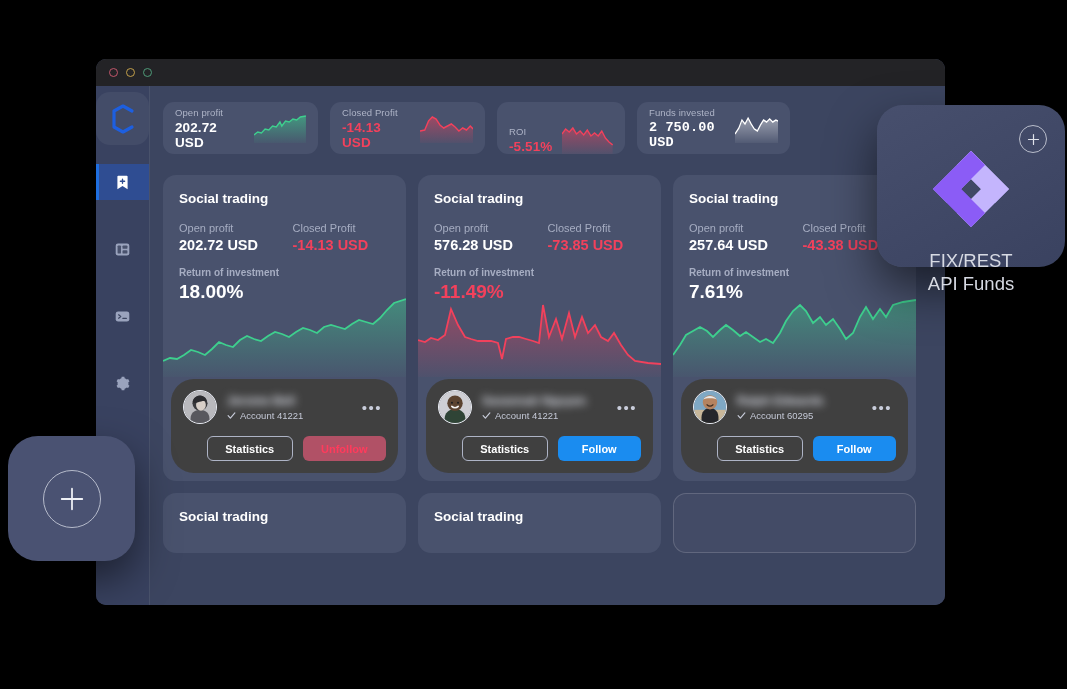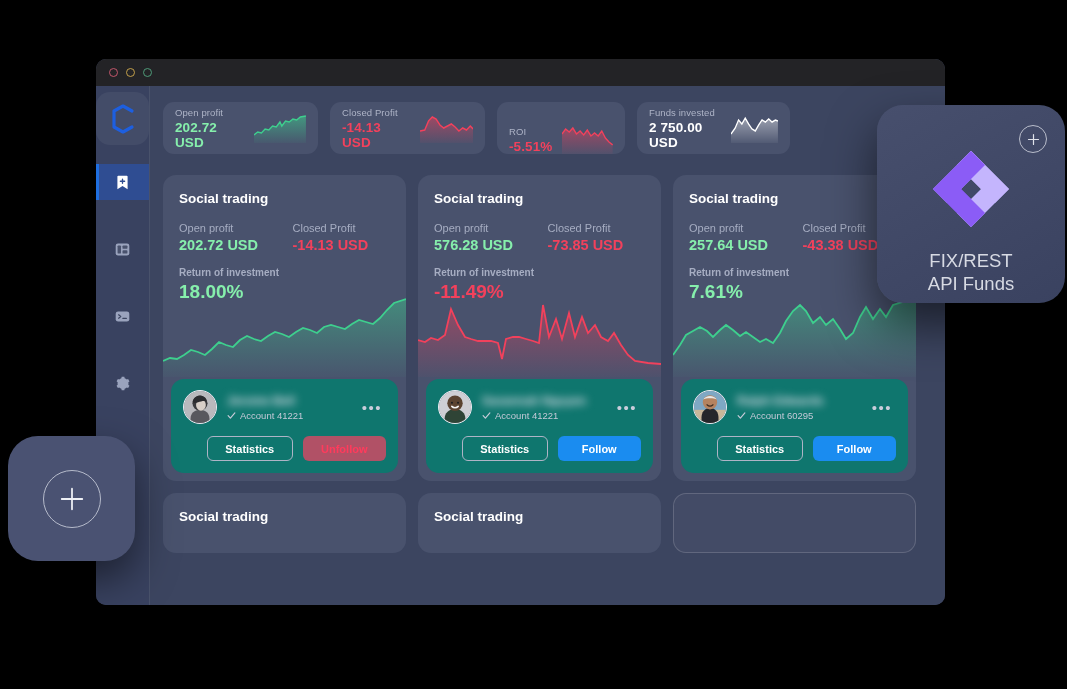--- a/index.html
+++ b/index.html
@@ -71,23 +71,23 @@
     height: 52px; display: flex; align-items: center; justify-content: space-between;
     padding: 0 12px; gap: 10px;
   }
   .kpi.k1 { width: 155px; }
   .kpi.k2 { width: 155px; }
   .kpi.k3 { width: 128px; align-items: flex-end; }
   .kpi.k4 { width: 153px; }
   .kpi-txt { display: flex; flex-direction: column; gap: 2px; }
   .kpi-label { font-size: 9.5px; color: #aeb4c7; letter-spacing: .1px; }
   .kpi-value { font-size: 13.5px; font-weight: 700; letter-spacing: .1px; }
-  .v-green { color: #86efac; }
+  .v-green { color: #ffffff; }
   .v-red   { color: #f2415c; }
-  .v-white { color: #ffffff; }
+  .v-white { color: #ffffff; font-family: Liberation Mono, monospace; }
   .spark { width: 56px; height: 30px; display: block; }
 
   
   .cards-grid {
     margin-top: 21px; display: flex; gap: 12px;
   }
   .tcard {
     width: 243px; background: #49526d; border-radius: 13px; overflow: hidden;
     position: relative;
   }
@@ -95,21 +95,21 @@
   .stat-row { display: flex; padding: 16px 16px 0 16px; gap: 16px; }
   .stat { flex: 1; display: flex; flex-direction: column; gap: 3px; }
   .stat-label { font-size: 11px; color: #a6adc2; }
   .stat-value { font-size: 14.5px; font-weight: 700; }
   .roi-block { padding: 14px 16px 0 16px; }
   .roi-label { font-size: 10px; color: #a6adc2; font-weight: bold; }
   .roi-value { font-size: 19px; font-weight: 700; margin-top: 3px; }
   .card-chart { width: 100%; height: 80px; display: block; margin-top: -6px; }
 
   .trader-panel {
-    background: #0f766e; border-radius: 13px; margin: 2px 8px 8px 8px;
+    background: #404040; border-radius: 23px; margin: 2px 8px 8px 8px;
     padding: 11px 12px 12px 12px;
   }
   .trader-top { display: flex; align-items: center; gap: 10px; }
   .avatar {
     width: 34px; height: 34px; border-radius: 50%; flex: 0 0 34px;
     border: 1.5px solid #e9ecf3; overflow: hidden; position: relative; background:#8d8f99;
   }
   .avatar svg { display:block; width:100%; height:100%; }
   .trader-meta { flex: 1; min-width: 0; display:flex; flex-direction:column; gap:3px; }
   .trader-name {
@@ -128,21 +128,21 @@
   .btn-follow { background: #1a8cf0; color: #ffffff; }
 
   
   .bottom-grid { margin-top: 12px; display: flex; gap: 12px; }
   .bcard { width: 243px; height: 60px; background: #49526d; border-radius: 13px; padding: 16px; }
   .bcard.empty { background: #434b66; border: 1px solid rgba(255,255,255,.16); }
   .bcard-title { font-size: 13.5px; font-weight: 700; color: #fff; }
 
   
   .fix-panel {
-    position: absolute; right: 2px; top: 105px; width: 188px; height: 198px;
+    position: absolute; right: 2px; top: 105px; width: 188px; height: 162px;
     border-radius: 26px;
     background: linear-gradient(150deg,#474f6d 0%, #3a4260 100%);
     box-shadow: 0 22px 48px rgba(0,0,0,.55);
     display: flex; flex-direction: column; align-items: center;
   }
   .fix-plus {
     position: absolute; right: 18px; top: 20px;
     width: 28px; height: 28px; border-radius: 50%;
     border: 1.4px solid #b9bdcb; color: #dfe2ea;
     display: flex; align-items: center; justify-content: center; font-size: 17px; line-height: 1;

